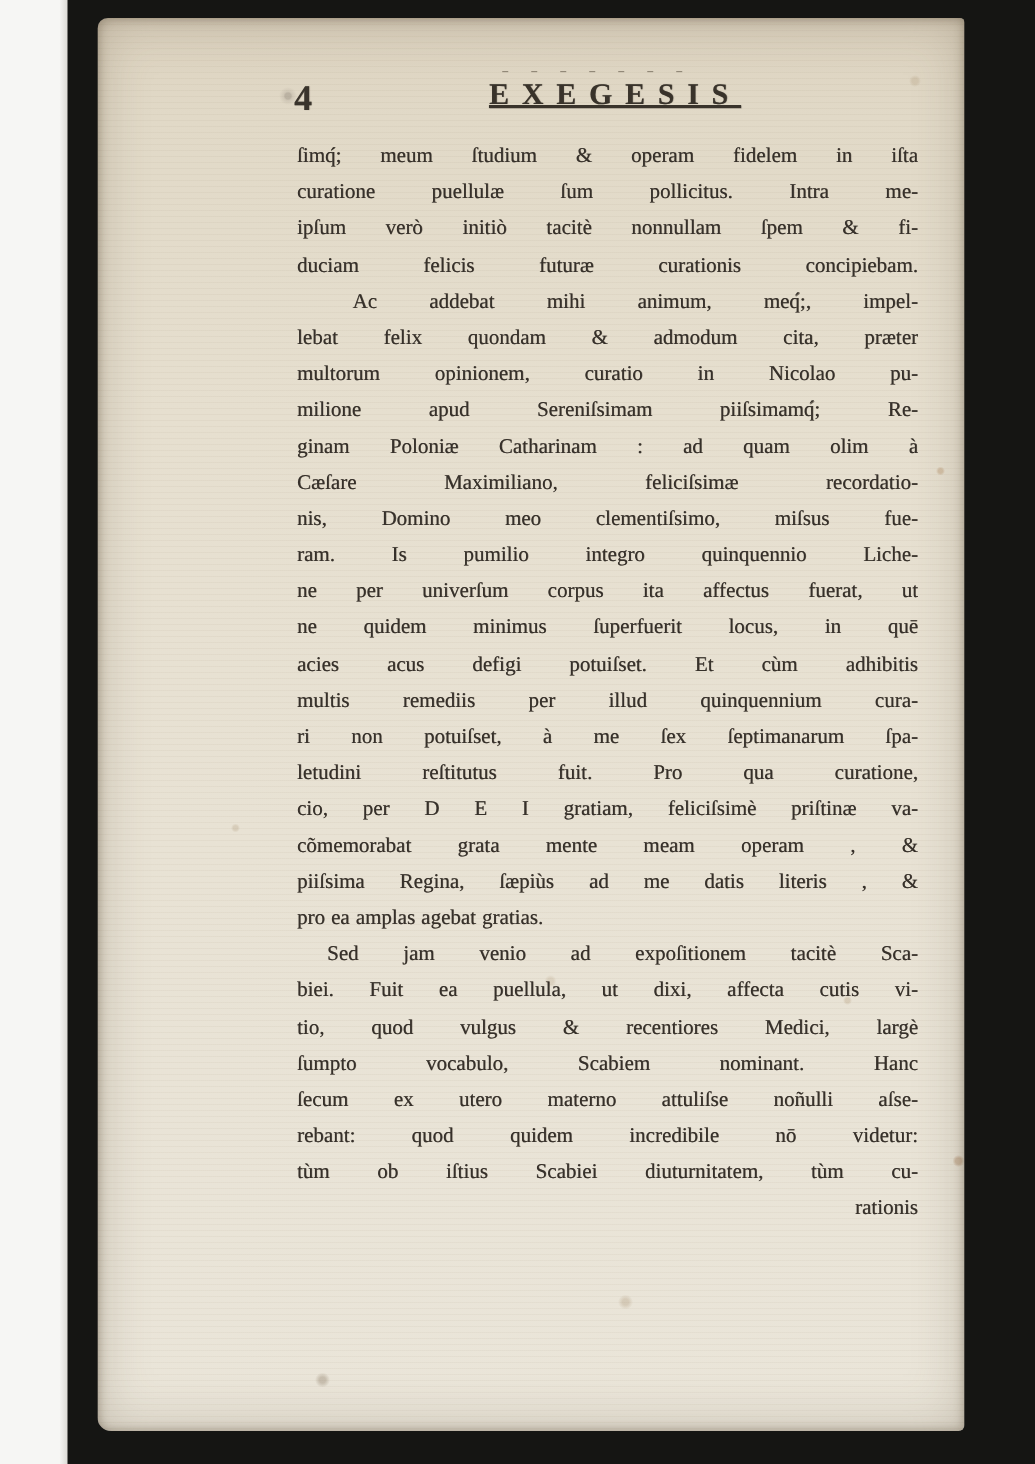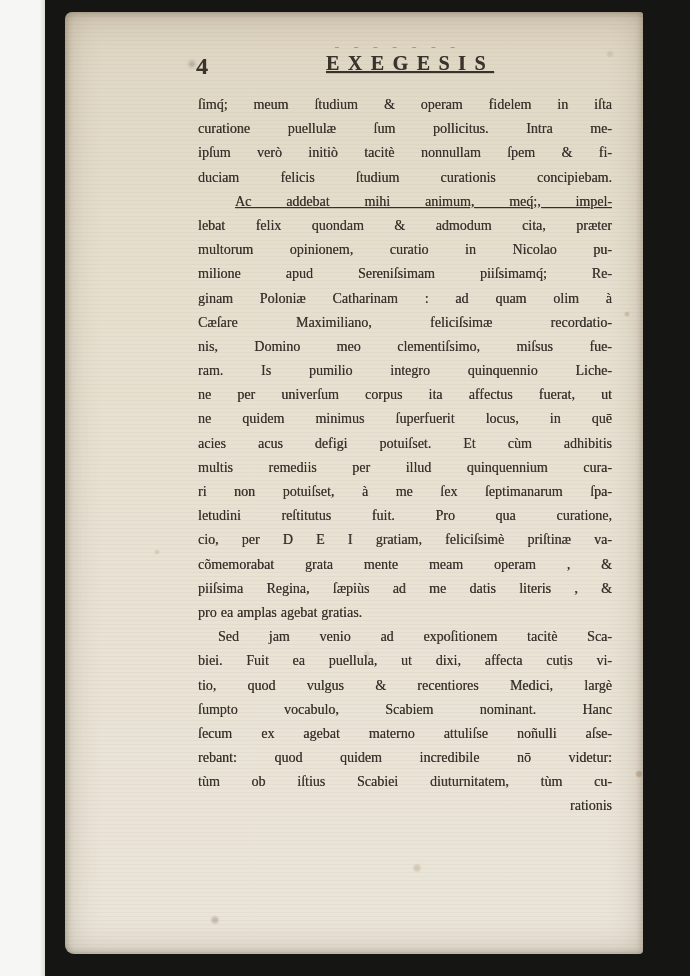--- a/index.html
+++ b/index.html
@@ -80,22 +80,22 @@
     <div class="textcol">
       <div class="header">
         <span class="pagenum">4</span>
         <span class="marks">ˉˉˉˉˉˉˉ</span>
         <span class="runtitle">EXEGESIS</span>
       </div>
       <div class="body">
           <div class="line">ſimq́; meum ſtudium &amp; operam fidelem in iſta</div>
           <div class="line">curatione puellulæ ſum pollicitus.  Intra me-</div>
           <div class="line">ipſum verò initiò tacitè nonnullam ſpem &amp; fi-</div>
-          <div class="line">duciam felicis ſtudium curationis concipiebam.</div>
-          <div class="line" style="padding-left: 37px; text-decoration: underline;">Ac addebat mihi animum, meq́;, impel-</div>
+          <div class="line">duciam felicis futuræ curationis concipiebam.</div>
+          <div class="line" style="padding-left: 37px;">Ac addebat mihi animum, meq́;, impel-</div>
           <div class="line">lebat felix quondam &amp; admodum cita, præter</div>
           <div class="line">multorum opinionem, curatio in Nicolao pu-</div>
           <div class="line">milione apud Sereniſsimam piiſsimamq́; Re-</div>
           <div class="line">ginam Poloniæ Catharinam : ad quam olim à</div>
           <div class="line">Cæſare Maximiliano, feliciſsimæ recordatio-</div>
           <div class="line">nis, Domino meo clementiſsimo, miſsus fue-</div>
           <div class="line">ram.  Is pumilio integro quinquennio Liche-</div>
           <div class="line">ne per univerſum corpus ita affectus fuerat, ut</div>
           <div class="line">ne quidem minimus ſuperfuerit locus, in quē</div>
           <div class="line">acies acus defigi potuiſset.  Et cùm adhibitis</div>
@@ -103,20 +103,20 @@
           <div class="line">ri non potuiſset, à me ſex ſeptimanarum ſpa-</div>
           <div class="line">letudini reſtitutus fuit.   Pro qua curatione,</div>
           <div class="line">cio, per D E I gratiam, feliciſsimè priſtinæ va-</div>
           <div class="line">cõmemorabat grata mente meam operam , &amp;</div>
           <div class="line">piiſsima Regina, ſæpiùs ad me datis literis , &amp;</div>
           <div class="line a-left">pro ea amplas agebat gratias.</div>
           <div class="line" style="padding-left: 20px;">Sed jam venio ad expoſitionem tacitè Sca-</div>
           <div class="line">biei.  Fuit ea puellula, ut dixi, affecta cutis vi-</div>
           <div class="line">tio, quod vulgus &amp; recentiores Medici, largè</div>
           <div class="line">ſumpto vocabulo, Scabiem nominant.  Hanc</div>
-          <div class="line">ſecum ex agebat materno attuliſse noñulli aſse-</div>
+          <div class="line">ſecum ex utero materno attuliſse noñulli aſse-</div>
           <div class="line">rebant: quod quidem incredibile nō videtur:</div>
           <div class="line">tùm ob iſtius Scabiei diuturnitatem, tùm cu-</div>
           <div class="line a-right">rationis</div>
         </div>
     </div>
   </div>
 </div>
 
 </body></html>

